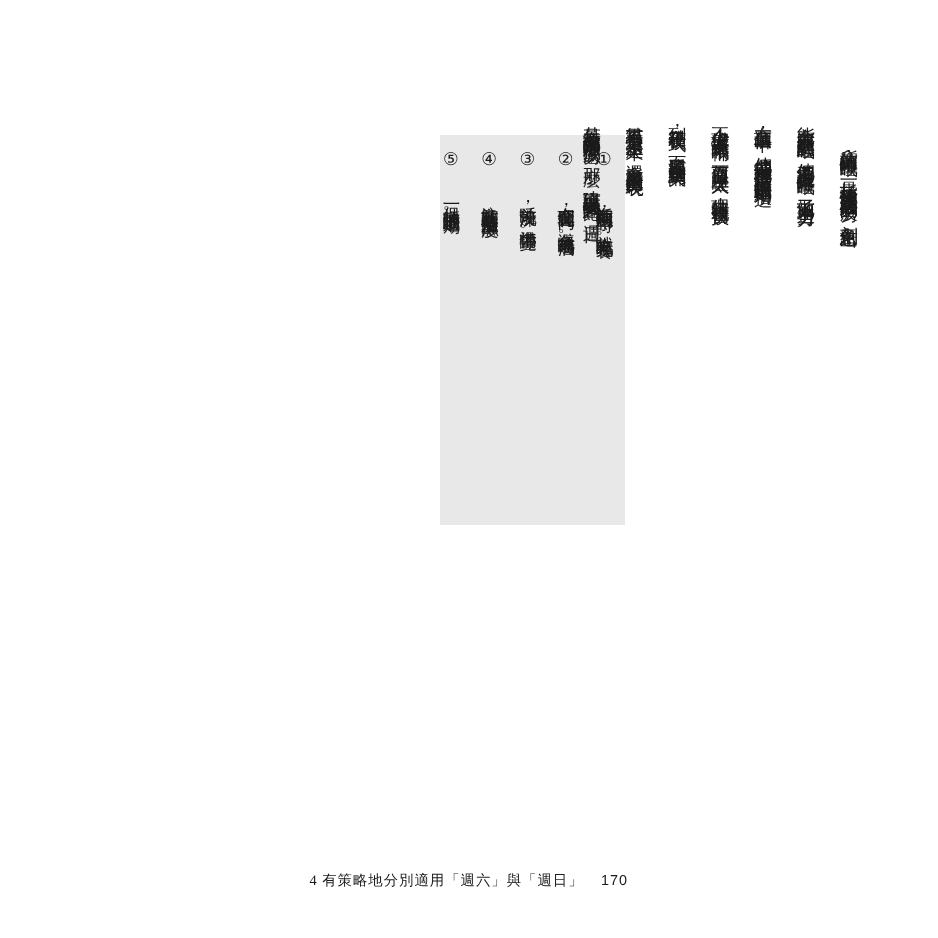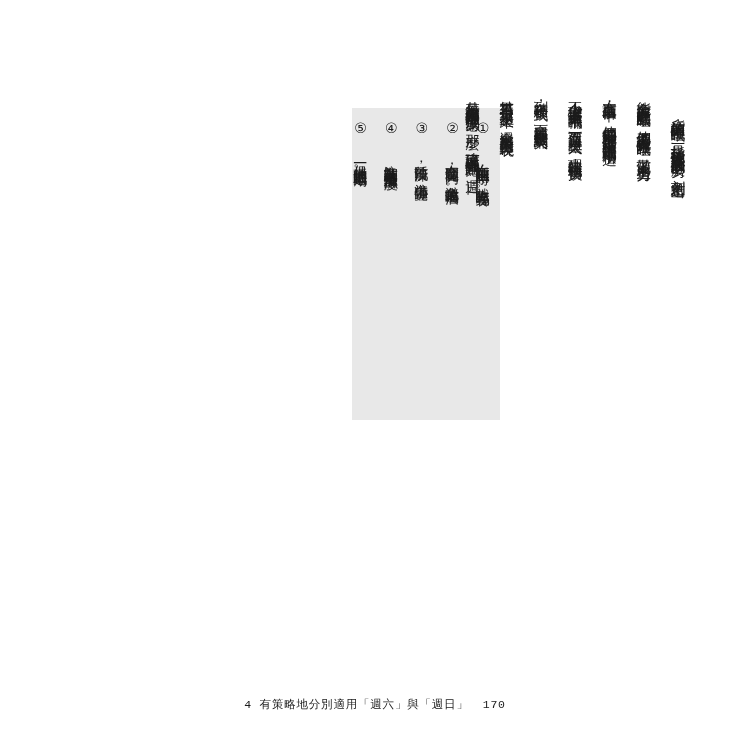--- a/index.html
+++ b/index.html
@@ -93,25 +93,25 @@
     bottom: 38px;
     left: 0;
     right: 0;
     text-align: center;
     font-size: 11.5px;
     letter-spacing: 0.8px;
     color: #1b1b1b;
   }
   #footer .page-number {
     margin-left: 14px;
-    font-family: Liberation Mono, monospace;
+    font-family: Liberation Sans, sans-serif;
     margin-top: 45px;
   }
   #footer .running-title {
-    font-family: Liberation Mono, monospace;
+    font-family: Liberation Serif, serif;
   }
 </style>
 </head>
 <body>
 
 <div id="page">
 
   <div id="shaded-box"></div>
 
   <div id="columns">

